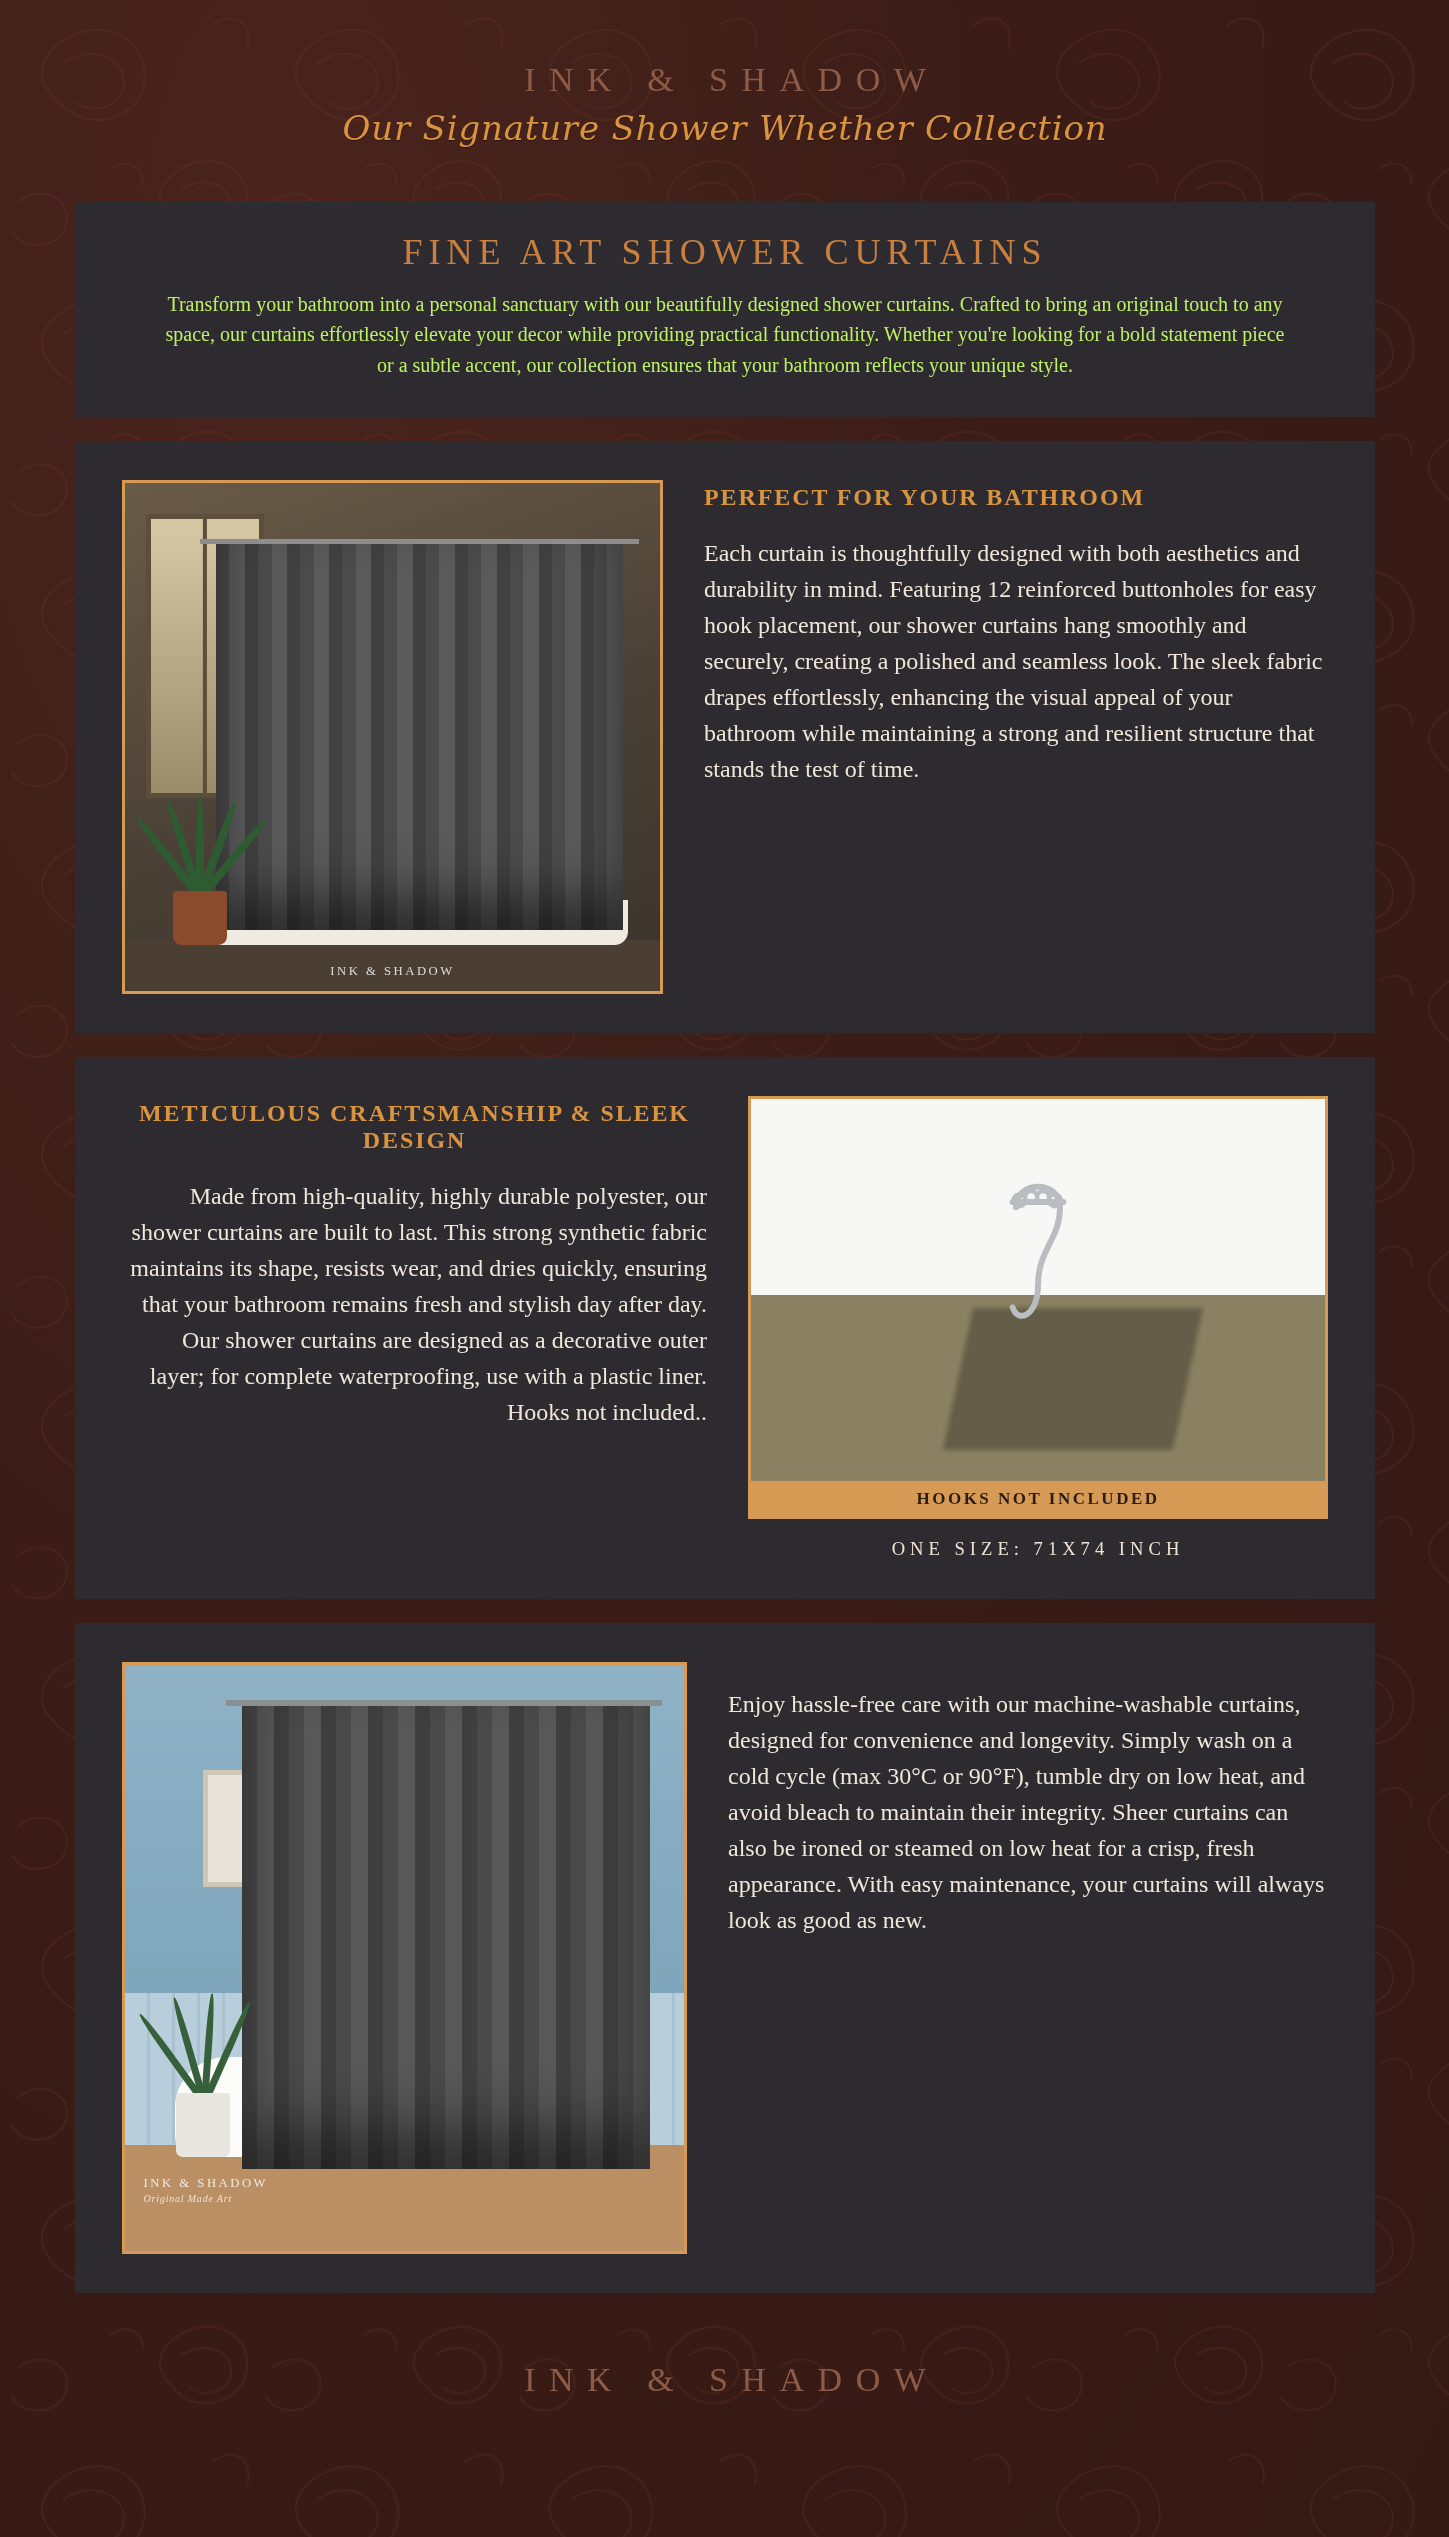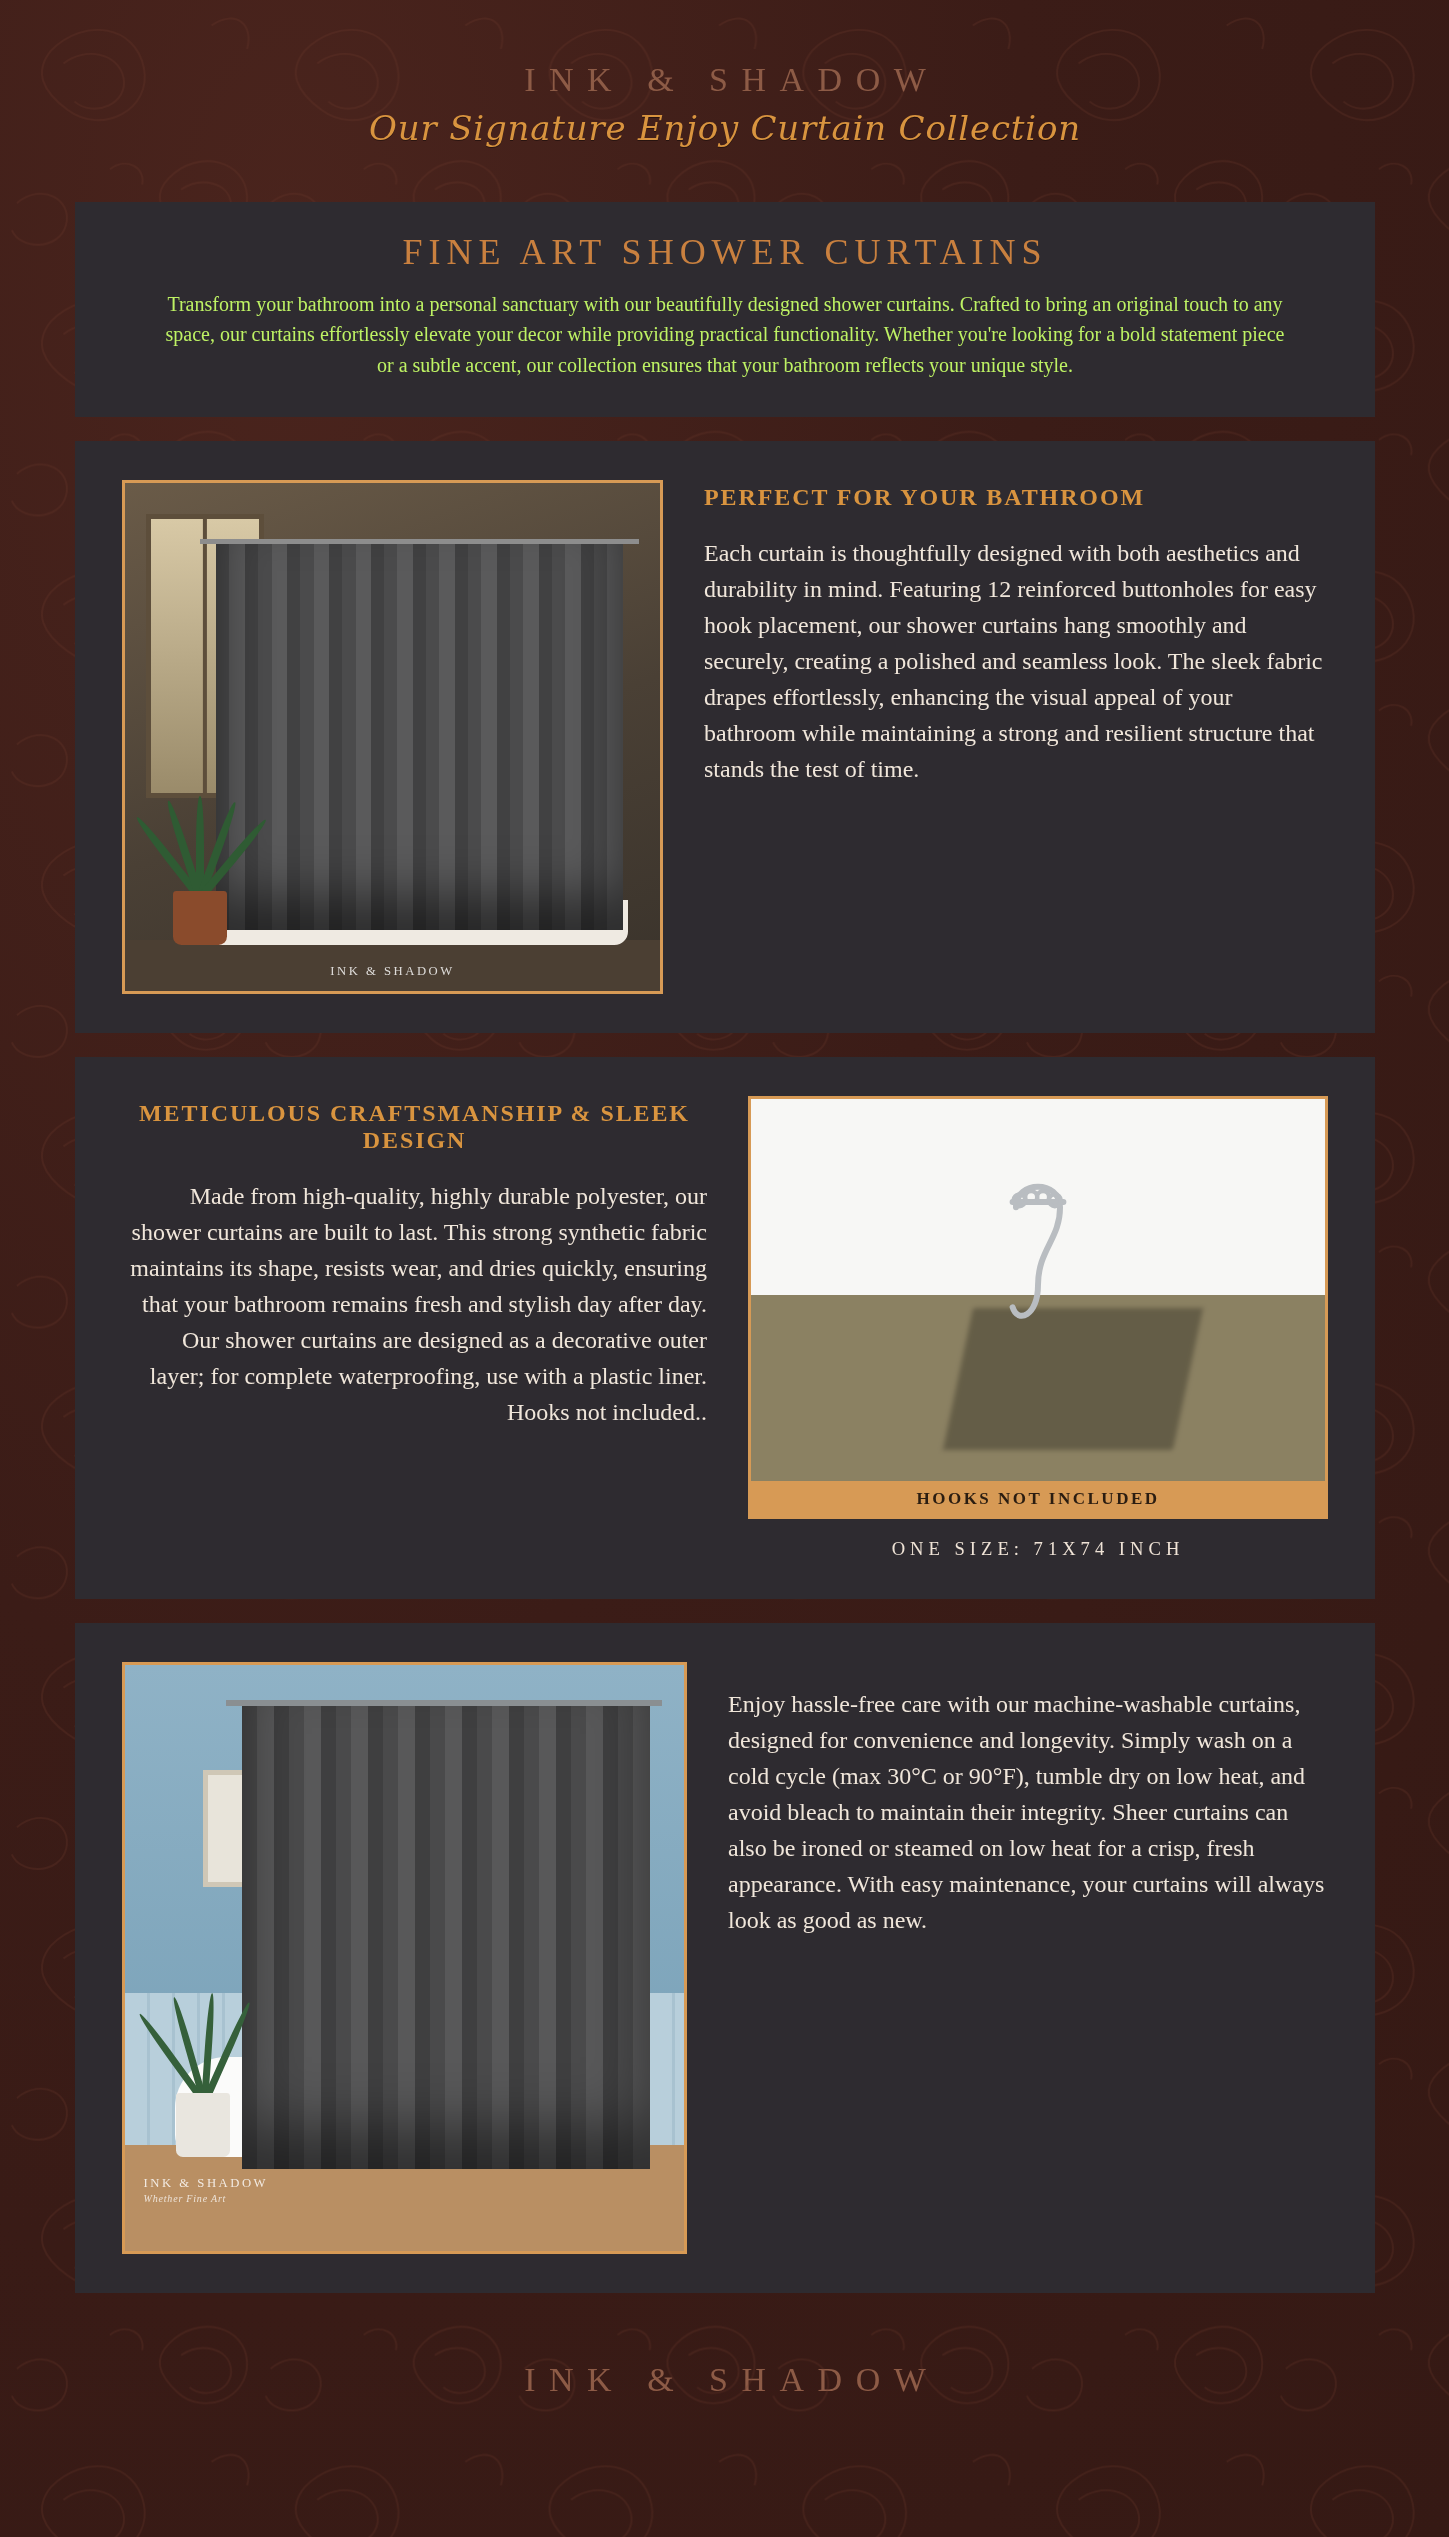--- a/index.html
+++ b/index.html
@@ -245,21 +245,21 @@
           <path d="M250 30 C280 10, 300 30, 292 58"></path>
           <path d="M130 200 C150 185, 172 198, 168 218"></path>
         </g>
       </pattern>
     </defs>
     <rect width="1714" height="3000" fill="url(#fl)"></rect>
   </svg>
 
   <header class="masthead">
     <div class="brand-top">INK &amp; SHADOW</div>
-    <div class="brand-script">Our Signature Enjoy Curtain Collection</div>
+    <div class="brand-script">Our Signature Shower Whether Collection</div>
   </header>
 
   <section class="panel intro">
     <h1 class="section-title-main">FINE ART SHOWER CURTAINS</h1>
     <p class="intro-copy">Transform your bathroom into a personal sanctuary with our beautifully designed shower curtains. Crafted to bring an original touch to any space, our curtains effortlessly elevate your decor while providing practical functionality. Whether you're looking for a bold statement piece or a subtle accent, our collection ensures that your bathroom reflects your unique style.</p>
   </section>
 
   <section class="panel">
     <div class="feature">
       <div class="img-frame one">
@@ -334,21 +334,21 @@
           <div class="s3-plant">
             <div class="s3-leaf" style="transform:rotate(-36deg)"></div>
             <div class="s3-leaf" style="transform:rotate(-16deg)"></div>
             <div class="s3-leaf" style="transform:rotate(4deg)"></div>
             <div class="s3-leaf" style="transform:rotate(24deg)"></div>
             <div class="s3-pot"></div>
           </div>
         </div>
         <div class="watermark left">
           <span>INK &amp; SHADOW</span>
-          <small>Whether Fine Art</small>
+          <small>Original Made Art</small>
         </div>
         <span class="sr-only">Dark grey shower curtain in a blue bathroom with a freestanding tub and plant</span>
       </div>
       <div class="copy">
         <p class="feature-body">Enjoy hassle-free care with our machine-washable curtains, designed for convenience and longevity. Simply wash on a cold cycle (max 30°C or 90°F), tumble dry on low heat, and avoid bleach to maintain their integrity. Sheer curtains can also be ironed or steamed on low heat for a crisp, fresh appearance. With easy maintenance, your curtains will always look as good as new.</p>
       </div>
     </div>
   </section>
 
   <footer class="footer">

